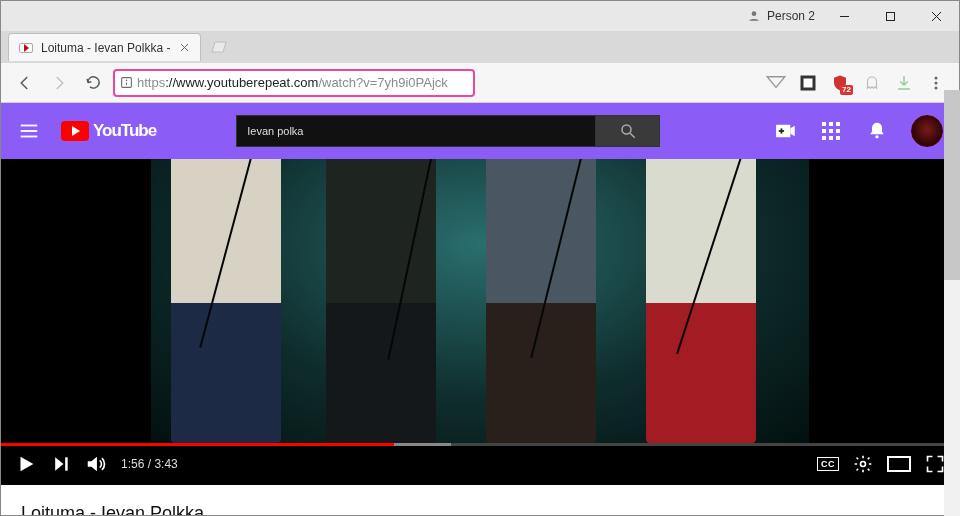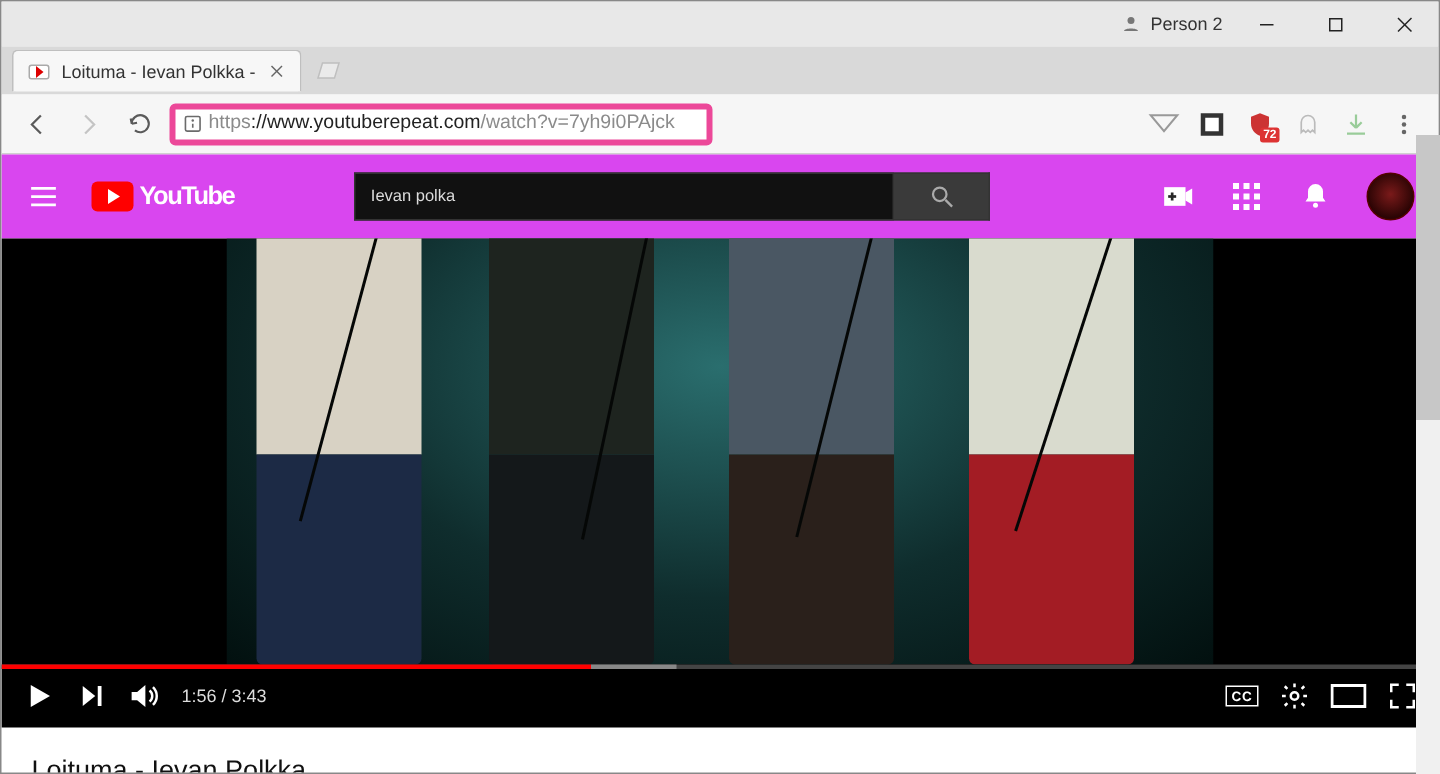--- a/index.html
+++ b/index.html
@@ -17,30 +17,30 @@
   .tab .favicon { width: 14px; height: 14px; position: relative; }
   .tab .favicon .tri { width:0;height:0;border-left:5px solid #d00;border-top:4px solid transparent;border-bottom:4px solid transparent;position:absolute;left:5px;top:3px; }
   .tab .favicon .box { width:14px;height:10px;background:#fff;border-radius:2px;position:absolute;top:2px;left:0;border:1px solid #aaa; }
   .tab-close { width:12px;height:12px; color:#666; display:flex;align-items:center;justify-content:center; }
   .newtab { width: 24px; height: 20px; margin-left: 6px; display:flex; align-items:center; justify-content:center; color:#555; }
 
   
   .toolbar { height: 40px; background: #f6f6f6; display: flex; align-items: center; padding: 0 10px; gap: 6px; border-bottom: 1px solid #d0d0d0; }
   .toolbtn { width: 28px; height: 28px; display:flex;align-items:center;justify-content:center; color:#5a5a5a; border-radius:50%; }
   .toolbtn.disabled { color: #c4c4c4; }
-  .urlbar { flex: 0 0 362px; height: 28px; border: 4px solid #ec4899; border-radius: 4px; display: flex; background: #fff; }
+  .urlbar { flex: 0 0 362px; height: 28px; border: 2px solid #ec4899; border-radius: 4px; display: flex; align-items: center; background: #fff; }
   .urlbar .site-icon { width: 22px; display:flex;align-items:center;justify-content:center; color:#6b6b6b; }
   .urlbar .urltext { font-size: 13px; color: #222; white-space: nowrap; overflow: hidden; }
   .urlbar .urltext .muted { color: #8b8b8b; }
   .tool-spacer { flex: 1; }
   .ext-icon { width: 26px; height: 26px; display:flex;align-items:center;justify-content:center; color:#555; position:relative; }
   .badge { position:absolute; bottom:1px; right:0; background:#d33; color:#fff; font-size:8px; padding:0 2px; border-radius:2px; line-height:10px;font-weight:bold; }
 
   
-  .yt-masthead { height: 56px; background: #d946ef; display: flex; align-items: center; padding: 0 16px; gap: 20px; }
+  .yt-masthead { height: 56px; background: #8b5cf6; display: flex; align-items: center; padding: 0 16px; gap: 20px; }
   .yt-hamburger { color:#fff; width:24px; height:24px; display:flex;align-items:center;justify-content:center; }
   .yt-logo { display:flex; align-items:center; gap:4px; }
   .yt-logo-play { width:28px;height:20px;background:#ff0000;border-radius:4px;position:relative; }
   .yt-logo-play::after { content:"";position:absolute;left:11px;top:5px;width:0;height:0;border-left:8px solid #fff;border-top:5px solid transparent;border-bottom:5px solid transparent; }
   .yt-logo-text { color:#fff; font-weight:600; letter-spacing:-1px; font-size:17px; font-family: Arial, sans-serif; }
   .yt-search { display:flex; margin-left:60px; }
   .yt-search-input { width: 360px; height: 32px; background:#111; border:1px solid #333; color:#ddd; font-size:11px; padding:0 10px; outline:none; }
   .yt-search-btn { width: 64px; height: 32px; background:#3a3a3a; border:1px solid #333; border-left:none; display:flex;align-items:center;justify-content:center; color:#aaa; }
   .yt-right { margin-left:auto; display:flex; align-items:center; gap:22px; }
   .yt-icon { width:24px;height:24px; color:#fff; display:flex;align-items:center;justify-content:center; }

